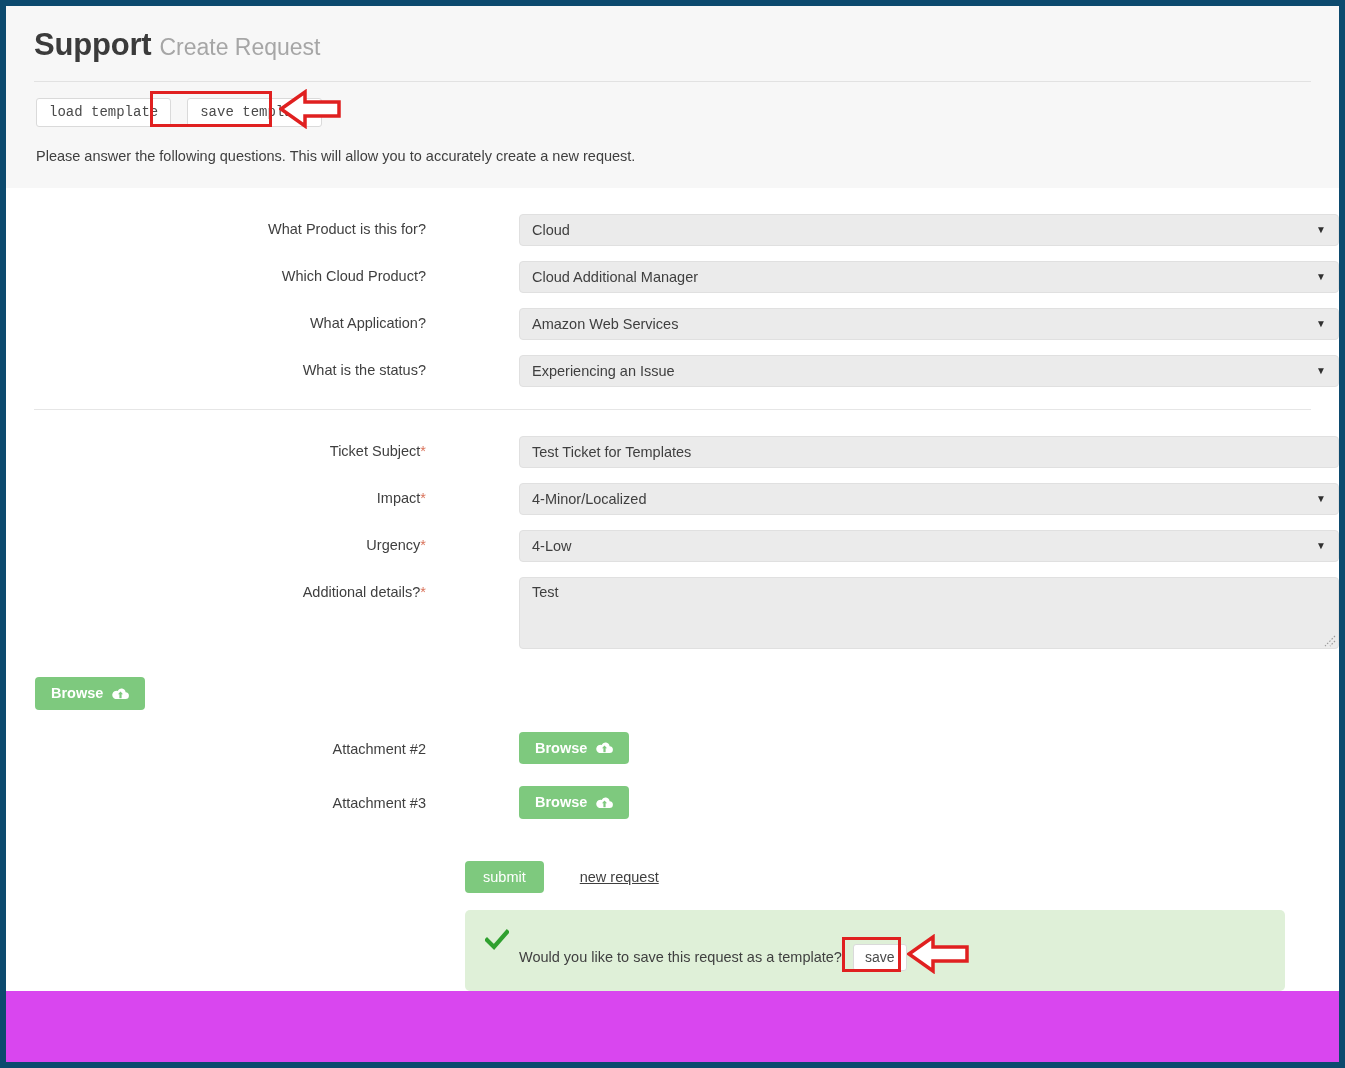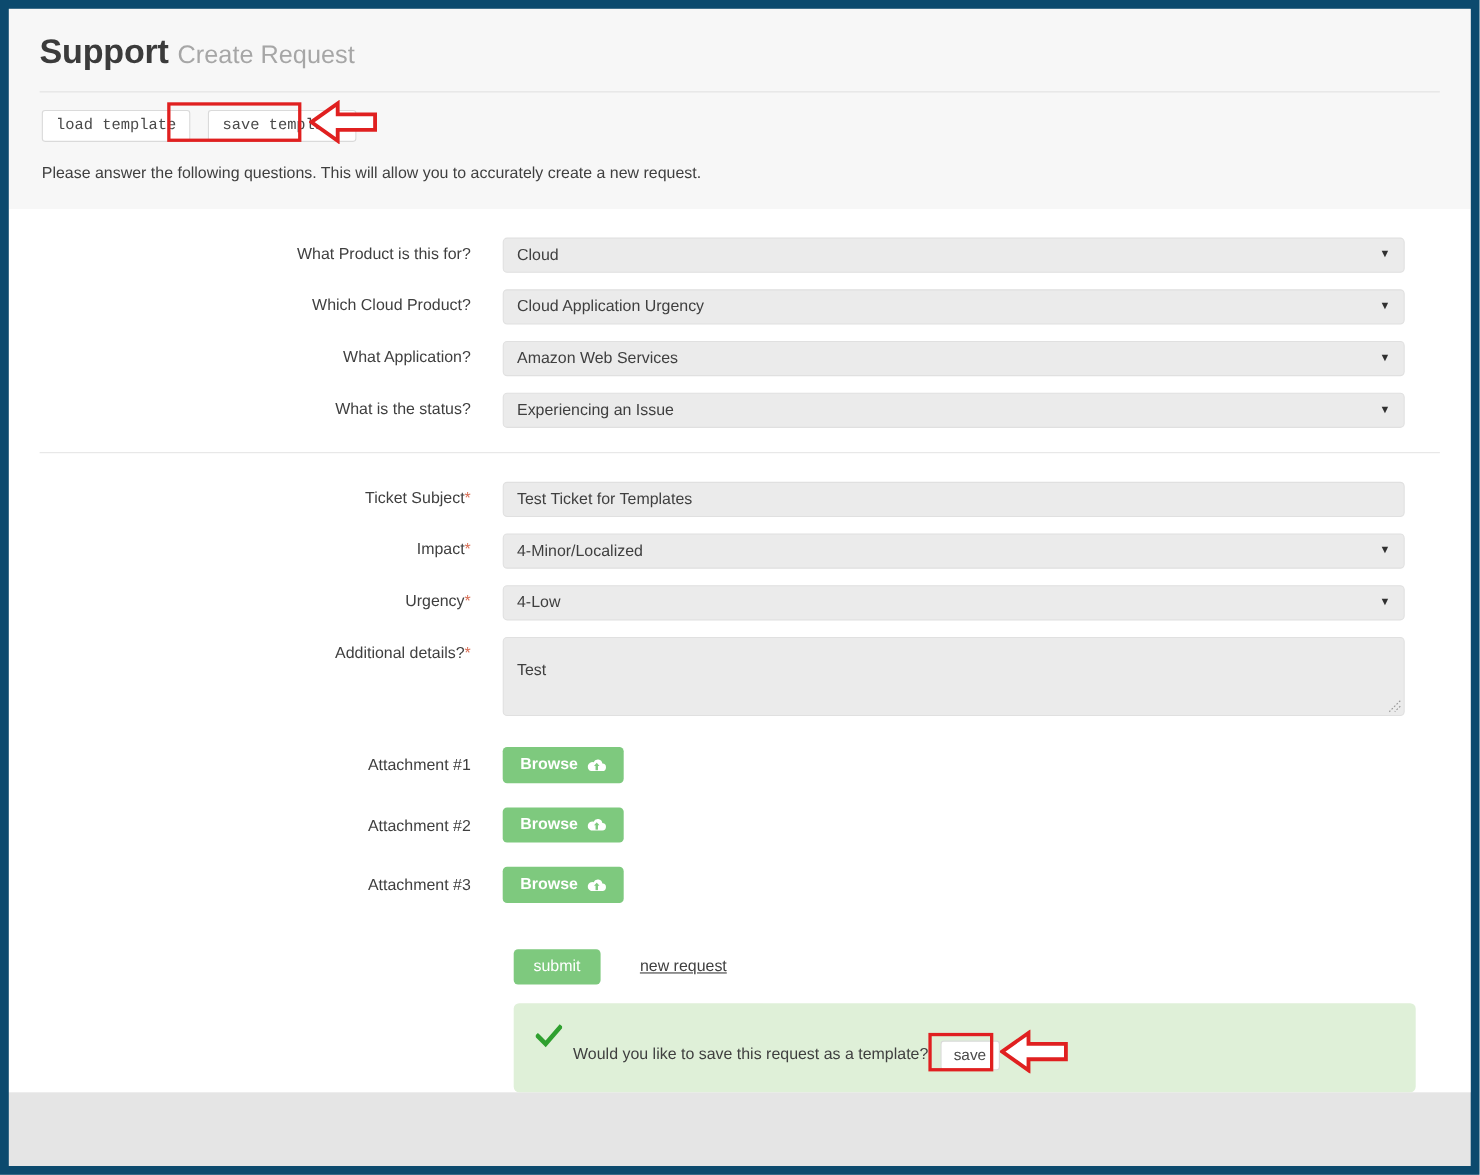--- a/index.html
+++ b/index.html
@@ -8,22 +8,22 @@
     background: #ffffff;
   }
   body {
     width: 1345px; height: 1068px;
     font-family: "Liberation Sans", sans-serif;
     overflow: hidden;
   }
   .frame {
     position: relative;
     width: 1345px; height: 1068px;
-    border: 8px solid #0c4a6e;
-    background: #e5e5e5;
+    border: 6px solid #0c4a6e;
+    background: #d946ef;
     overflow: hidden;
   }
 
   
   .header-band {
     background: #f7f7f7;
     padding: 0;
     height: 182px;
     position: relative;
   }
@@ -82,20 +82,21 @@
     color: #3f3f3f;
   }
 
   
   .form-body { background: #ffffff; padding-top: 26px; }
 
   .row {
     display: flex;
     align-items: flex-start;
     margin-bottom: 15px;
+    justify-content: space-between;
   }
   .row .label {
     width: 420px;
     text-align: right;
     font-size: 14.5px;
     color: #3f3f3f;
     padding-right: 0;
     padding-top: 7px;
     flex: 0 0 420px;
   }
@@ -123,21 +124,21 @@
   .select-field .caret {
     position: absolute;
     right: 12px; top: 50%;
     transform: translateY(-50%);
     font-size: 10px;
     color: #303030;
     line-height: 1;
   }
   .textarea-field {
     height: 72px;
-    padding-top: 20px;
+    padding-top: 4px;
     line-height: 1.4;
     position: relative;
   }
   .resize-grip {
     position: absolute;
     right: 2px; bottom: 2px;
     width: 14px; height: 14px;
   }
 
   .section-rule {
@@ -263,21 +264,21 @@
             <span>Cloud</span>
             <span class="caret">▼</span>
           </div>
         </div>
       </div>
 
       <div class="row">
         <div class="label">Which Cloud Product?</div>
         <div class="control">
           <div class="field select-field">
-            <span>Cloud Application Urgency</span>
+            <span>Cloud Additional Manager</span>
             <span class="caret">▼</span>
           </div>
         </div>
       </div>
 
       <div class="row">
         <div class="label">What Application?</div>
         <div class="control">
           <div class="field select-field">
             <span>Amazon Web Services</span>
@@ -344,21 +345,20 @@
             </span>
           </div>
         </div>
       </div>
 
     </div>
 
     <div style="margin-top:28px;">
 
       <div class="row attach">
-        <div class="label">Attachment #1</div>
         <div class="control">
           <button class="btn-green">
             <span>Browse</span>
             <span class="cloud-up">
               <svg width="17" height="13" viewBox="0 0 17 13">
                 <path d="M13.6 5.2A4.2 4.2 0 0 0 5.6 4 3.3 3.3 0 0 0 3.3 12h10.1a3.4 3.4 0 0 0 .2-6.8z" fill="#ffffff"></path>
                 <rect x="7.4" y="6.6" width="2.2" height="4.6" fill="#7ec97e"></rect>
                 <polygon points="8.5,4.4 11,7.3 6,7.3" fill="#7ec97e"></polygon>
               </svg>
             </span>

